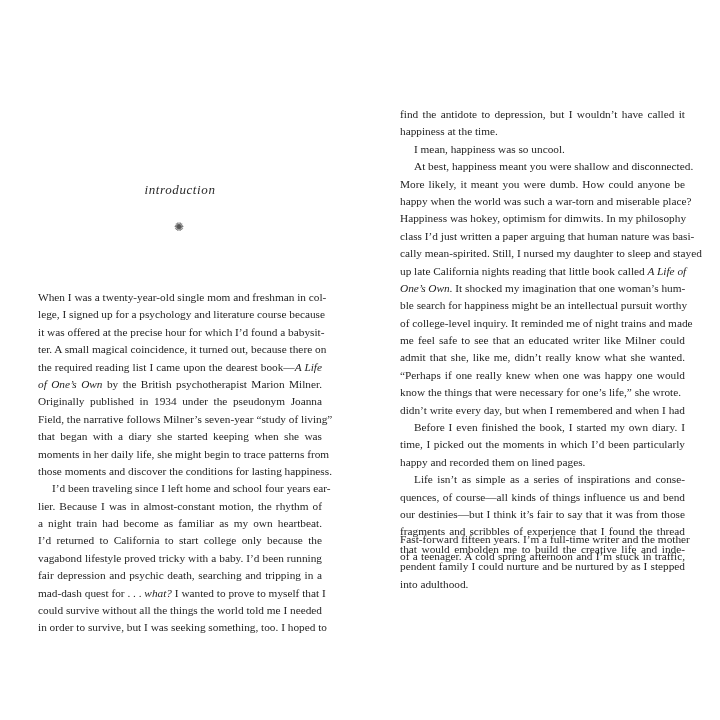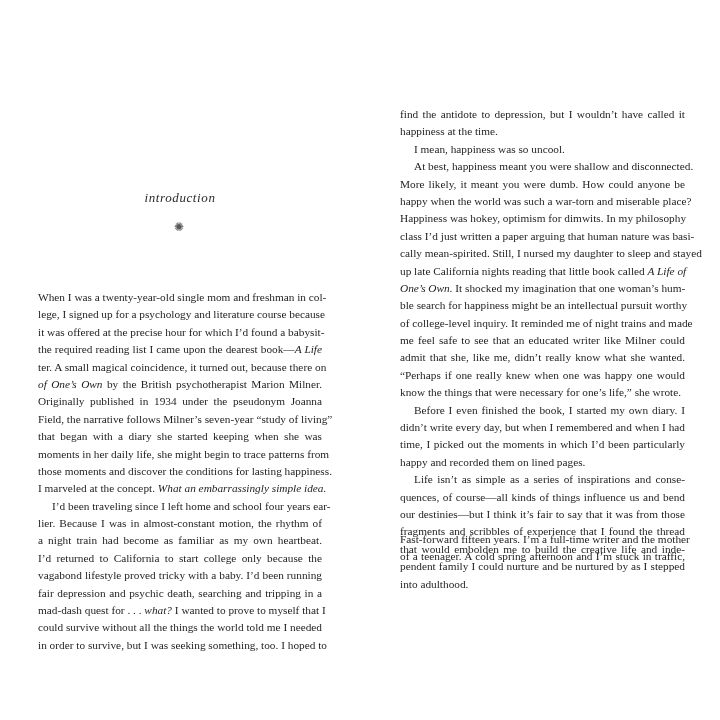--- a/index.html
+++ b/index.html
@@ -1,21 +1,21 @@
 <!DOCTYPE html>
 <html><head>
 <meta charset="utf-8">
 <style>
   html, body { margin: 0; padding: 0; background: #ffffff; }
   body { width: 720px; height: 720px; position: relative; overflow: hidden;
          font-family: "Liberation Serif", "DejaVu Serif", serif; color: #1e1e1e; }
   .page { position: absolute; top: 0; height: 608px; }
   .page-left { left: 0; width: 360px; }
   .page-right { left: 360px; width: 360px; }
-  .chapter-title { position: absolute; left: 0; width: 360px; top: 190px; text-align: center;
+  .chapter-title { position: absolute; left: 0; width: 360px; top: 182px; text-align: center;
          font-style: italic; font-size: 13px; letter-spacing: 0.6px; color: #2a2a2a; }
   .ornament { position: absolute; left: 172px; top: 220px; width: 14px; height: 14px;
          text-align: center; font-size: 12px; line-height: 14px; color: #555; }
   .text-block { position: absolute; font-size: 11.3px; line-height: 17.4px; text-align: justify; }
   .text-left { left: 38px; width: 284px; top: 289px; }
   .text-right { left: 40px; width: 285px; top: 106px; }
   .text-right2 { left: 40px; width: 285px; top: 531px; }
   .line { display: block; white-space: nowrap; text-align-last: justify; text-align: justify; height: 17.4px; }
   .line.last { text-align-last: left; }
   .line.indent { text-indent: 14px; }
@@ -24,29 +24,28 @@
 </head>
 <body>
 
 <div class="page page-left">
   <div class="chapter-title">introduction</div>
   <div class="ornament">✺</div>
   <div class="text-block text-left">
     <span class="line">When I was a twenty-year-old single mom and freshman in col-</span>
     <span class="line">lege, I signed up for a psychology and literature course because</span>
     <span class="line">it was offered at the precise hour for which I’d found a babysit-</span>
+    <span class="line">ter. A small magical coincidence, it turned out, because there on</span>
     <span class="line"><span>the required reading list I came upon the dearest book—</span><em>A Life</em></span>
-    <span class="line">ter. A small magical coincidence, it turned out, because there on</span>
     <span class="line"><em>of One’s Own</em><span> by the British psychotherapist Marion Milner.</span></span>
     <span class="line">Originally published in 1934 under the pseudonym Joanna</span>
     <span class="line">Field, the narrative follows Milner’s seven-year “study of living”</span>
     <span class="line">that began with a diary she started keeping when she was</span>
     <span class="line">moments in her daily life, she might begin to trace patterns from</span>
     <span class="line">those moments and discover the conditions for lasting happiness.</span>
-    <span class="line last"><span>I marveled at the concept. </span><em>What an embarrassingly simple idea.</em></span>
     <span class="line indent">I’d been traveling since I left home and school four years ear-</span>
     <span class="line">lier. Because I was in almost-constant motion, the rhythm of</span>
     <span class="line">a night train had become as familiar as my own heartbeat.</span>
     <span class="line">I’d returned to California to start college only because the</span>
     <span class="line">vagabond lifestyle proved tricky with a baby. I’d been running</span>
     <span class="line">fair depression and psychic death, searching and tripping in a</span>
     <span class="line"><span>mad-dash quest for . . . </span><em>what?</em><span> I wanted to prove to myself that I</span></span>
     <span class="line">could survive without all the things the world told me I needed</span>
     <span class="line">in order to survive, but I was seeking something, too. I hoped to</span>
   </div>
@@ -64,22 +63,22 @@
     <span class="line">class I’d just written a paper arguing that human nature was basi-</span>
     <span class="line">cally mean-spirited. Still, I nursed my daughter to sleep and stayed</span>
     <span class="line"><span>up late California nights reading that little book called </span><em>A Life of</em></span>
     <span class="line"><em>One’s Own.</em><span> It shocked my imagination that one woman’s hum-</span></span>
     <span class="line">ble search for happiness might be an intellectual pursuit worthy</span>
     <span class="line">of college-level inquiry. It reminded me of night trains and made</span>
     <span class="line">me feel safe to see that an educated writer like Milner could</span>
     <span class="line">admit that she, like me, didn’t really know what she wanted.</span>
     <span class="line">“Perhaps if one really knew when one was happy one would</span>
     <span class="line last">know the things that were necessary for one’s life,” she wrote.</span>
+    <span class="line">didn’t write every day, but when I remembered and when I had</span>
     <span class="line indent">Before I even finished the book, I started my own diary. I</span>
-    <span class="line">didn’t write every day, but when I remembered and when I had</span>
     <span class="line">time, I picked out the moments in which I’d been particularly</span>
     <span class="line last">happy and recorded them on lined pages.</span>
     <span class="line indent">Life isn’t as simple as a series of inspirations and conse-</span>
     <span class="line">quences, of course—all kinds of things influence us and bend</span>
     <span class="line">our destinies—but I think it’s fair to say that it was from those</span>
     <span class="line">fragments and scribbles of experience that I found the thread</span>
     <span class="line">that would embolden me to build the creative life and inde-</span>
     <span class="line">pendent family I could nurture and be nurtured by as I stepped</span>
     <span class="line last">into adulthood.</span>
   </div>

